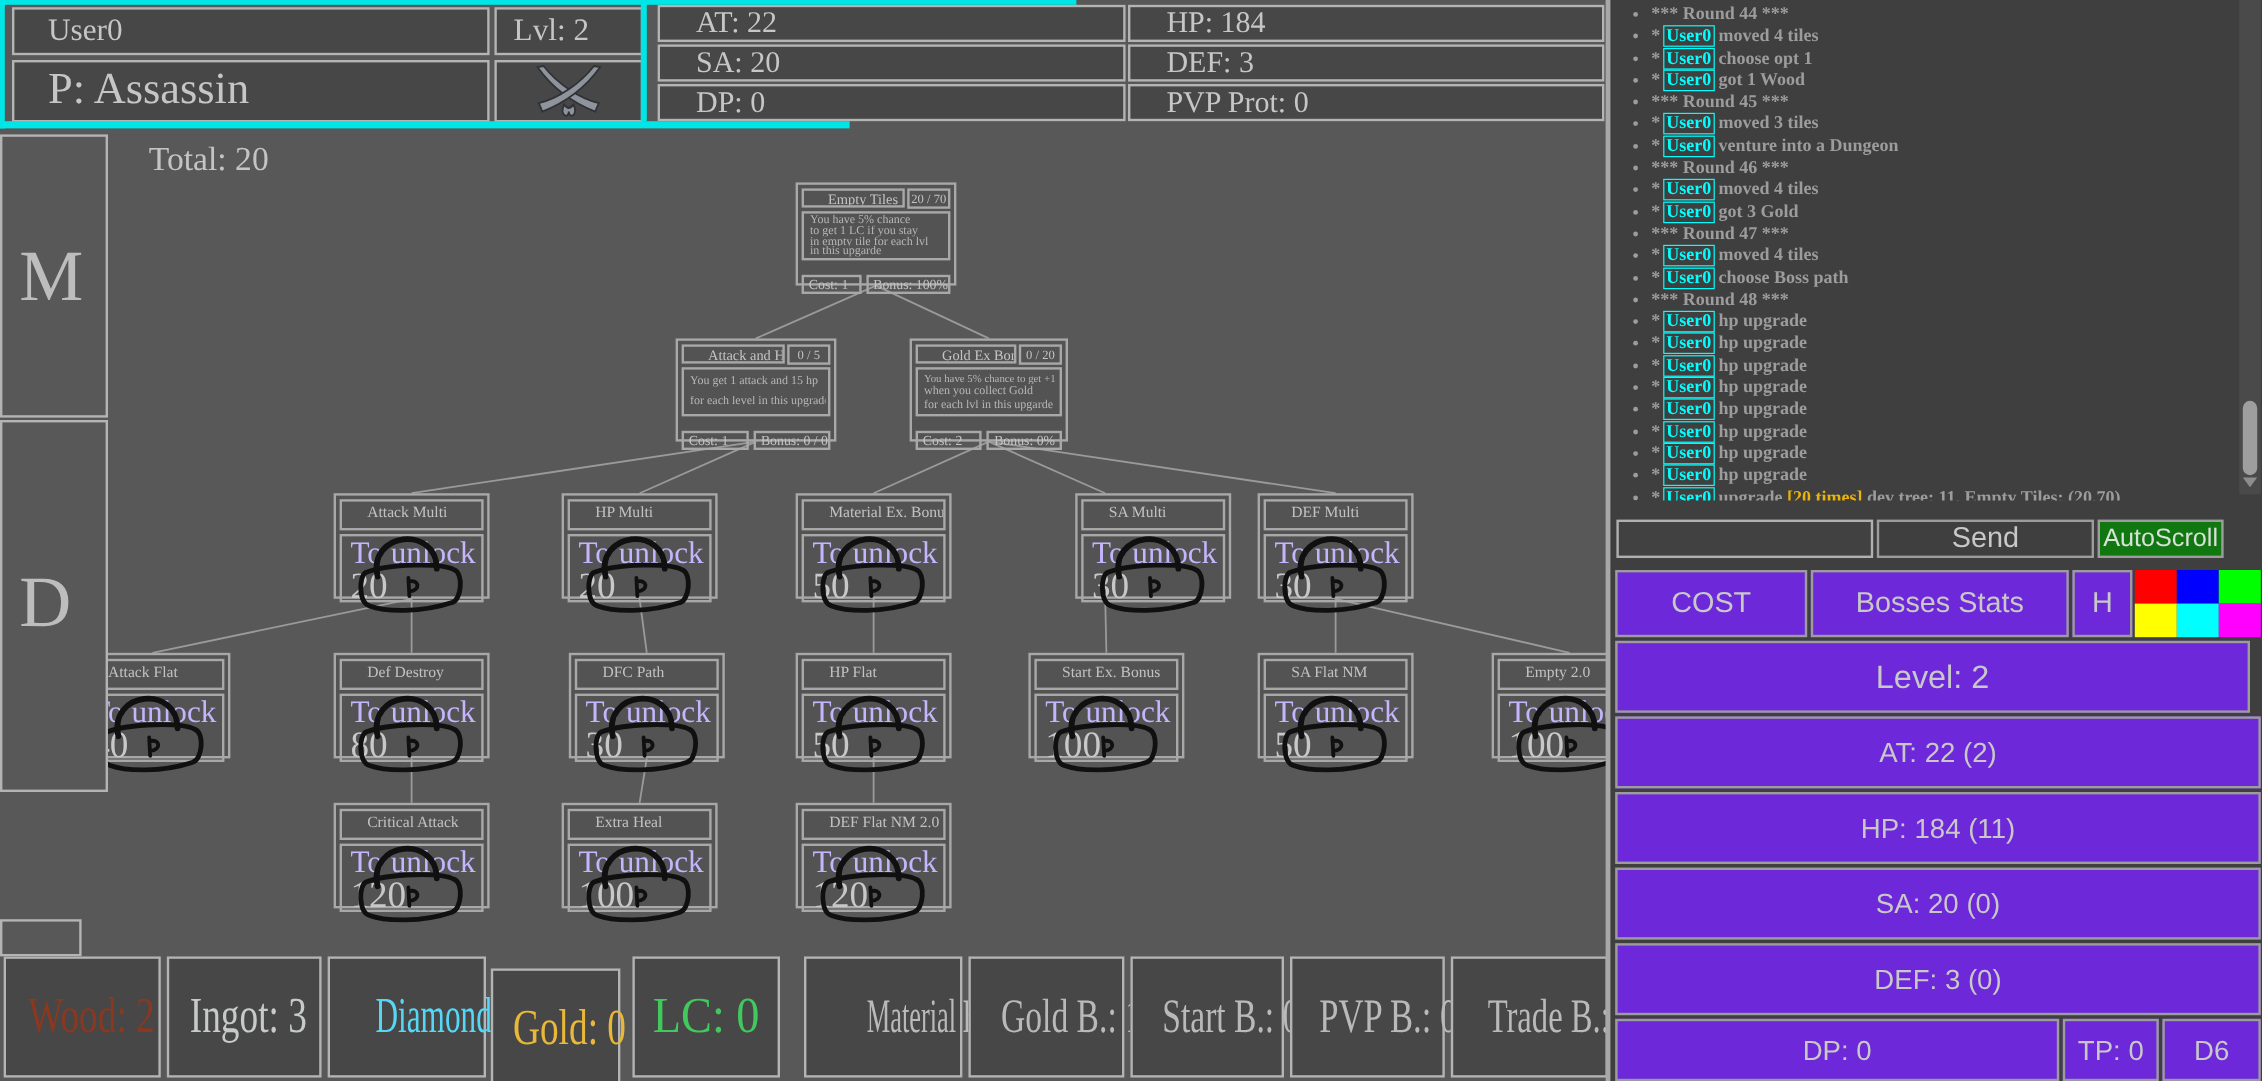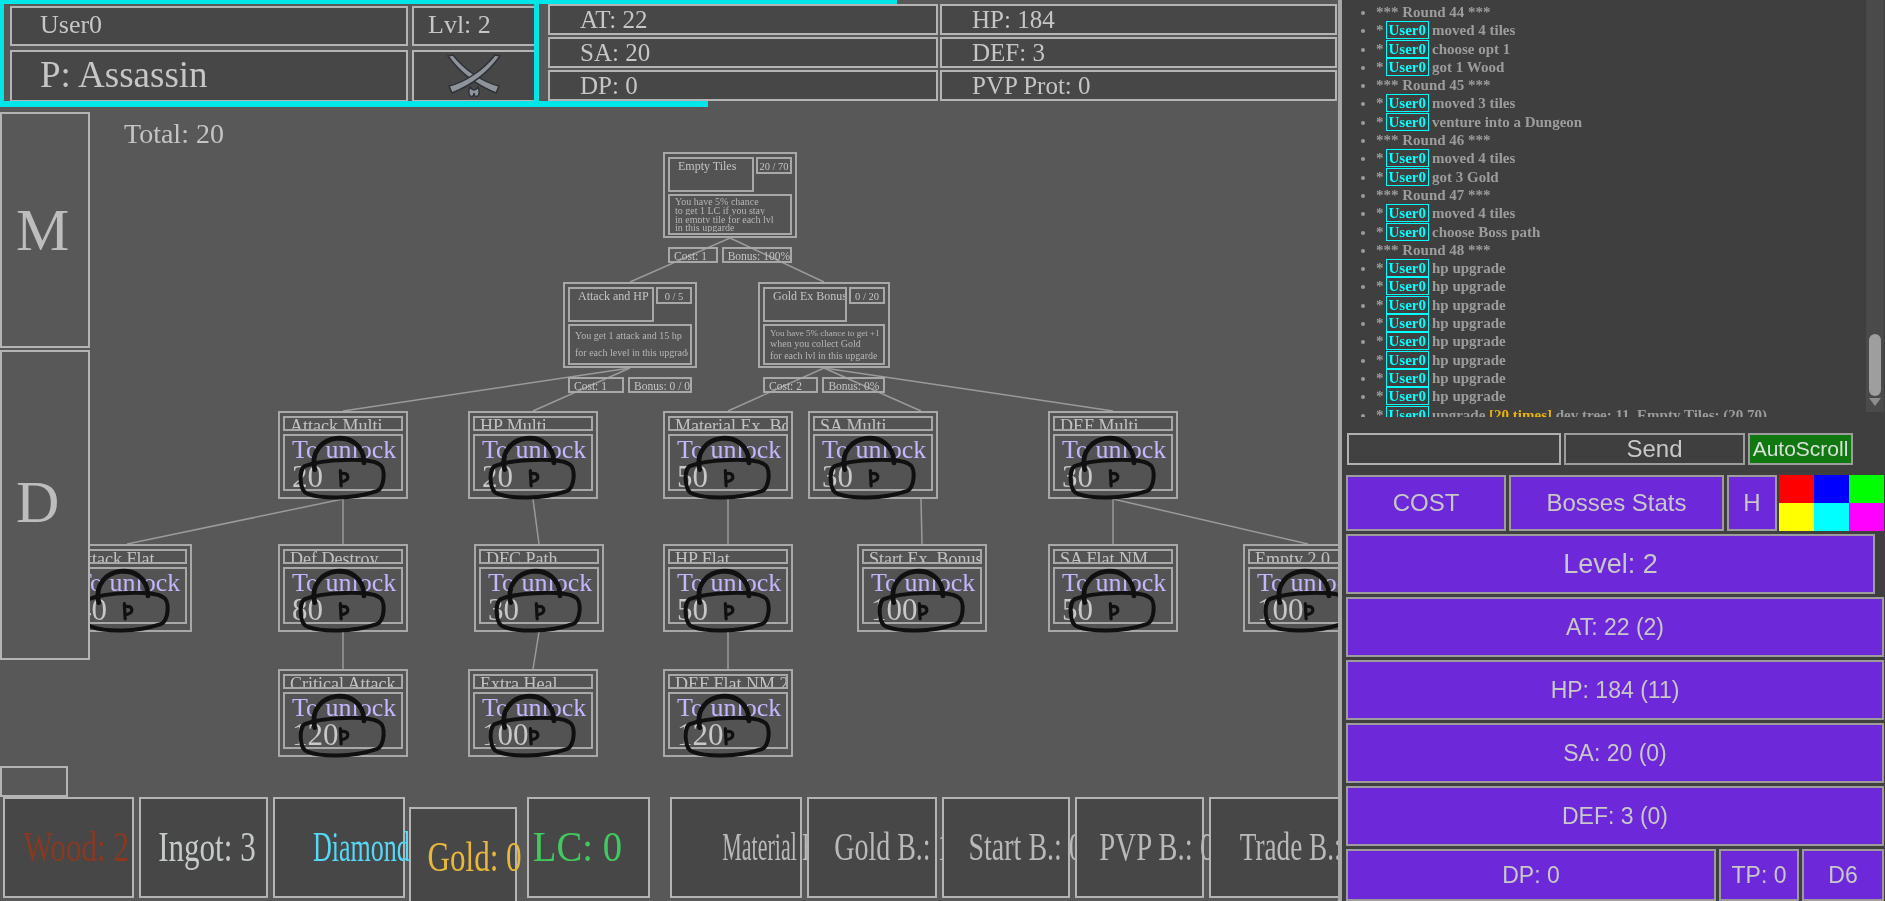--- a/index.html
+++ b/index.html
@@ -13,41 +13,41 @@
   .htext{white-space:nowrap;overflow:hidden;}
   
   .statcell{background:#474747;border:2px solid #b4b4b4;color:#c6c6c6;font-size:25px;
     padding-left:30px;line-height:27px;}
   
   #sidebar{left:0;top:106px;width:90px;height:695px;background:#585858;z-index:5;}
   .sideletter{font-size:60px;color:#bdbdbd;padding-left:14px;}
   
   #connectors{left:0;top:0;width:1340px;height:901px;z-index:2;pointer-events:none;}
   .node{z-index:3;background:rgba(0,0,0,0.05);border:2px solid #a8a8a8;}
-  .ln-title{margin:3px;border:2px solid #a8a8a8;height:15px;font-size:18px;color:#c2c2c2;
-    padding-left:5px;line-height:17px;white-space:nowrap;overflow:hidden;box-sizing:border-box;}
+  .ln-title{margin:3px;border:2px solid #a8a8a8;height:26px;font-size:13px;color:#c2c2c2;
+    padding-left:21px;line-height:17px;white-space:nowrap;overflow:hidden;box-sizing:border-box;}
   .ln-body{position:relative;margin:0 3px 3px 3px;border:2px solid #a8a8a8;height:57px;box-sizing:border-box;}
   .ln-unlock{font-size:26px;color:#c4b5fd;padding:0 0 0 7px;line-height:27px;white-space:nowrap;}
   .ln-cost{font-size:31px;color:#c8c8c8;padding-left:7px;line-height:28px;}
   .lock{position:absolute;left:2px;top:-12px;width:114px;height:76px;z-index:4;}
   .in-row1{display:flex;margin:3px 3px 0 3px;}
-  .in-title{flex:1;border:2px solid #a8a8a8;font-size:12px;color:#c4c4c4;padding:0 0 0 8px;
-    line-height:15px;white-space:nowrap;overflow:hidden;box-sizing:border-box;height:35px;}
+  .in-title{flex:1;border:2px solid #a8a8a8;font-size:12px;color:#c4c4c4;padding:0 0 0 20px;
+    line-height:15px;white-space:nowrap;overflow:hidden;box-sizing:border-box;height:16px;}
   .in-count{width:36px;border:2px solid #a8a8a8;border-left-width:2px;margin-left:2px;font-size:10.5px;
     color:#c4c4c4;text-align:center;line-height:15px;box-sizing:border-box;height:17px;white-space:nowrap;}
   .in-desc{margin:2px 3px 12px 3px;border:2px solid #a8a8a8;height:41px;display:flex;flex-direction:column;
     justify-content:space-around;padding:1px 2px 1px 5px;box-sizing:border-box;}
   .in-desc div{font-size:10px;color:#b6b6b6;line-height:10px;white-space:nowrap;overflow:hidden;}
   .in-row2{display:flex;margin:2px 3px 0 3px;}
   .in-cost{flex:1;border:2px solid #a8a8a8;font-size:11.5px;color:#c4c4c4;padding-left:4px;
     line-height:14px;height:16px;box-sizing:border-box;white-space:nowrap;}
   .in-bonus{flex:1.15;margin-left:4px;border:2px solid #a8a8a8;font-size:11.5px;color:#c4c4c4;
     padding-left:4px;line-height:14px;height:16px;box-sizing:border-box;white-space:nowrap;}
   
-  .res{background:#474747;border:2px solid #b4b4b4;text-align:left;line-height:96px;z-index:6;white-space:nowrap;}
+  .res{background:#474747;border:2px solid #b4b4b4;text-align:center;line-height:96px;z-index:6;white-space:nowrap;}
   .squish{display:inline-block;transform:scaleX(.74);transform-origin:center;font-size:42px;}
   
   #rpanel{left:1345px;top:0;width:540px;height:901px;background:#3f3f3f;z-index:1;}
   #divider{left:1338px;top:0;width:4px;height:901px;background:#a8a8a8;z-index:2;}
   #log-list{position:absolute;left:1352px;top:0;width:505px;height:414px;margin:0;
     padding:3px 0 0 24px;font-size:15px;font-weight:bold;line-height:18.3px;color:#9c9c9c;
     list-style:disc;overflow:hidden;z-index:2;}
   #log-list li{white-space:nowrap;}
   .lg-user{border:1px solid #00ffff;padding:0 2px;margin:0 3px 0 2px;}
   .sb-track{left:1866px;top:0;width:18px;height:412px;background:#4a4a4a;z-index:2;}
@@ -193,21 +193,21 @@
   <div class="abs node" style="left:663px;top:411px;width:130px;height:88px">
     <div class="ln-title">Material Ex. Bonus</div>
     <div class="ln-body">
         <div class="ln-unlock">To unlock</div>
         <div class="ln-cost">50</div>
       <svg class="lock" viewBox="0 0 130 95">
           <use href="#lock-shape"></use>
         </svg>
       </div>
   </div>
-  <div class="abs node" style="left:808px;top:411px;width:130px;height:88px">
+  <div class="abs node" style="left:896px;top:411px;width:130px;height:88px">
     <div class="ln-title">SA Multi</div>
     <div class="ln-body">
         <div class="ln-unlock">To unlock</div>
         <div class="ln-cost">30</div>
       <svg class="lock" viewBox="0 0 130 95">
           <use href="#lock-shape"></use>
         </svg>
       </div>
   </div>
   <div class="abs node" style="left:1048px;top:411px;width:130px;height:88px">

